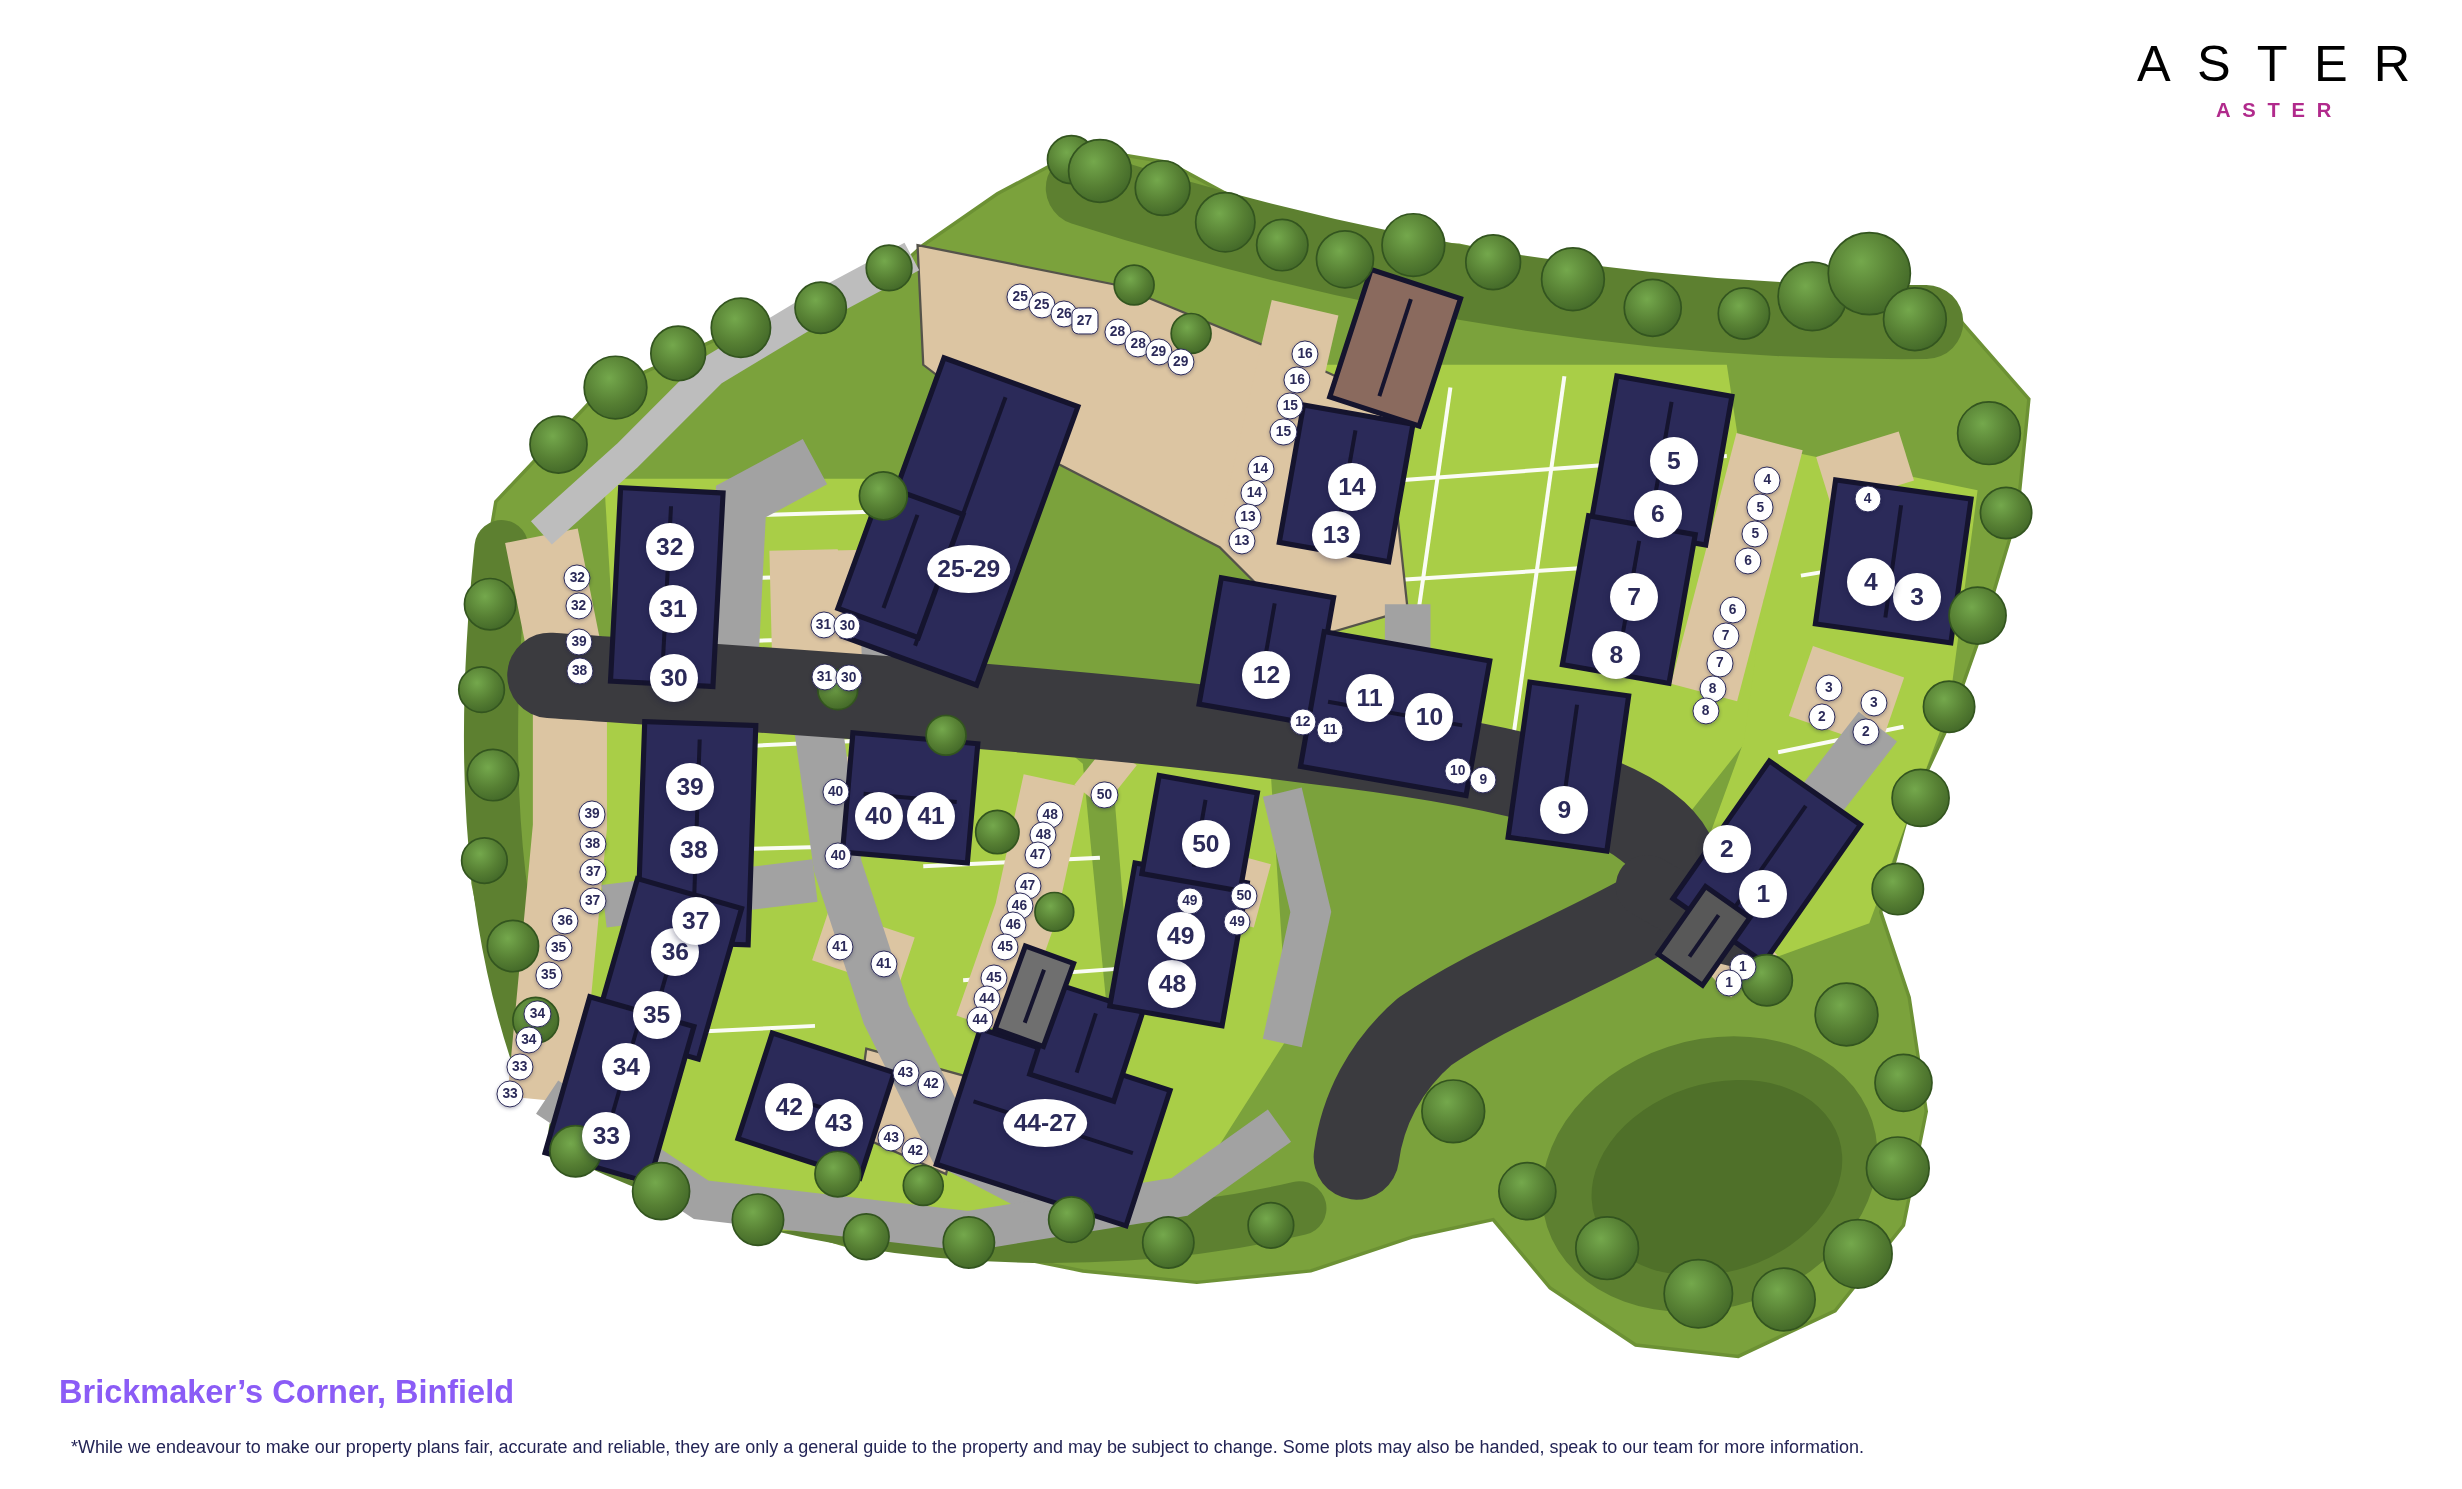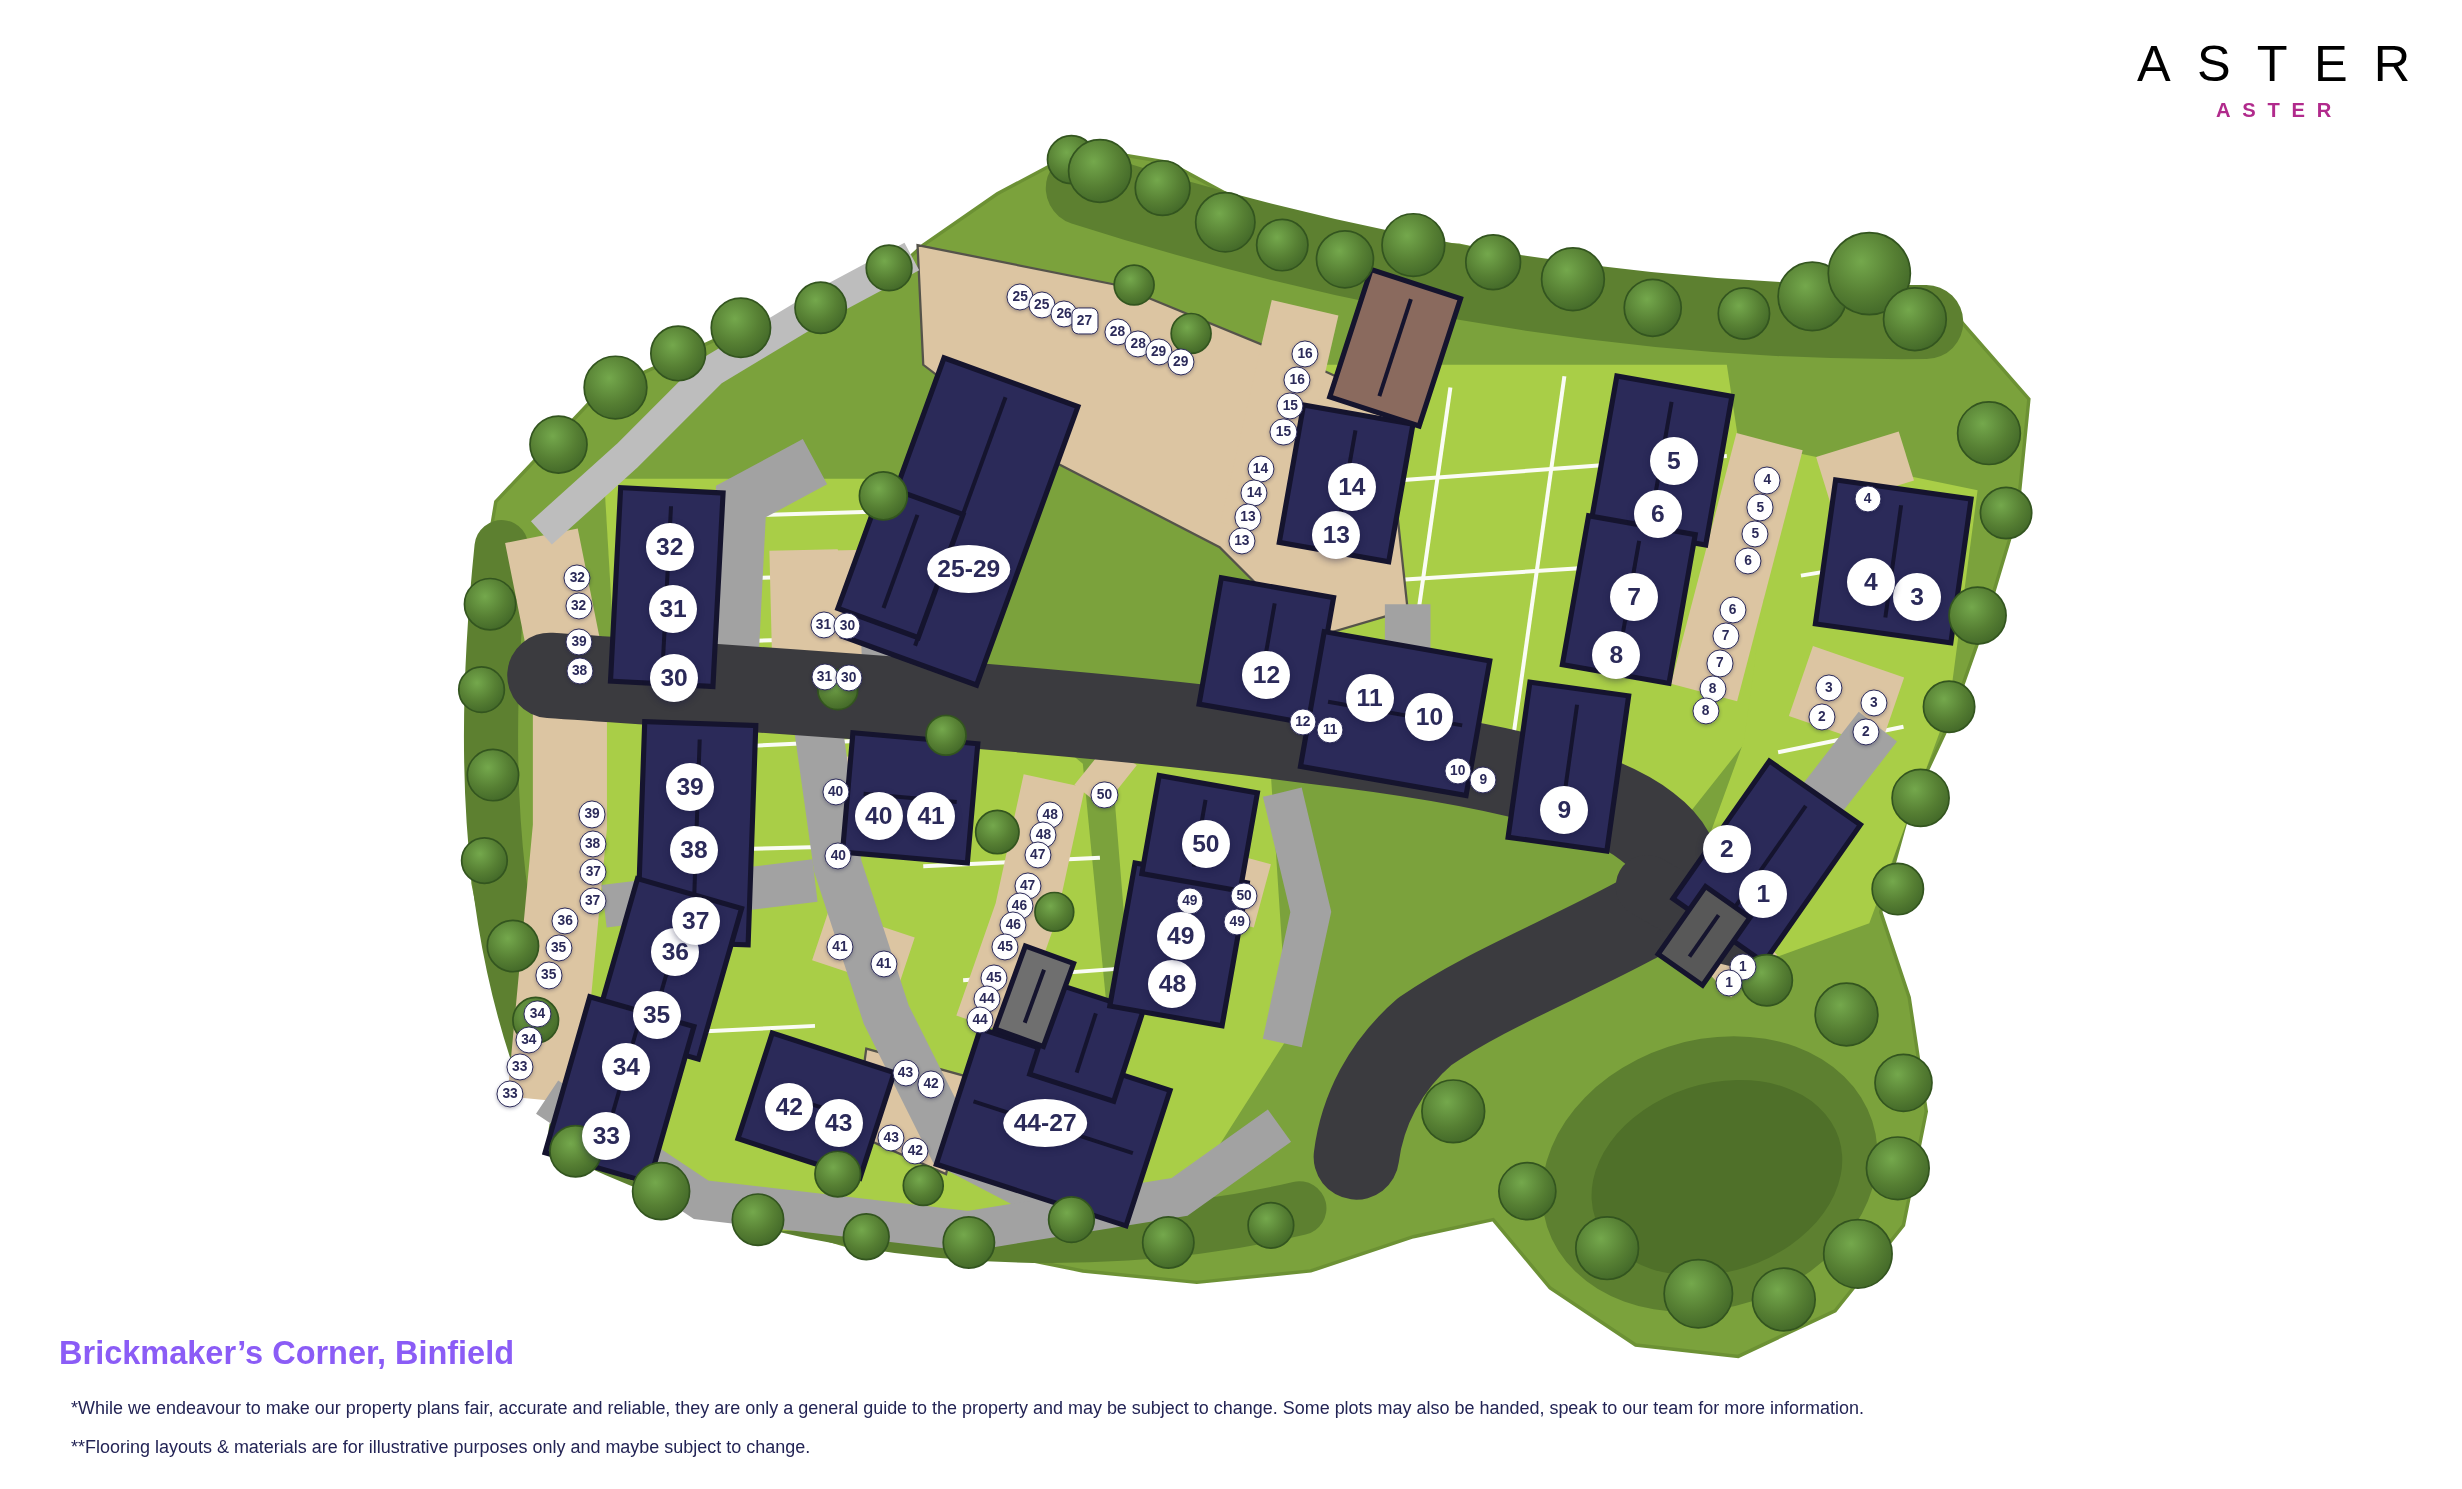--- a/index.html
+++ b/index.html
@@ -394,16 +394,15 @@
         <div class="marker big" style="left: 42.45%; top: 74.67%;">44-27</div>
         <div class="marker big" style="left: 47.62%; top: 65.06%;">48</div>
         <div class="marker big" style="left: 47.96%; top: 61.69%;">49</div>
         <div class="marker big" style="left: 48.98%; top: 55.38%;">50</div>
       </div>
   </div>
 
   <div class="footer">
     <h1>Brickmaker’s Corner, Binfield</h1>
     <p>*While we endeavour to make our property plans fair, accurate and reliable, they are only a general guide to the property and may be subject to change. Some plots may also be handed, speak to our team for more information.</p>
-    <p>**Flooring layouts &amp; materials are for illustrative purposes only and maybe subject to change.</p>
   </div>
 </div>
 
 
 </body></html>

